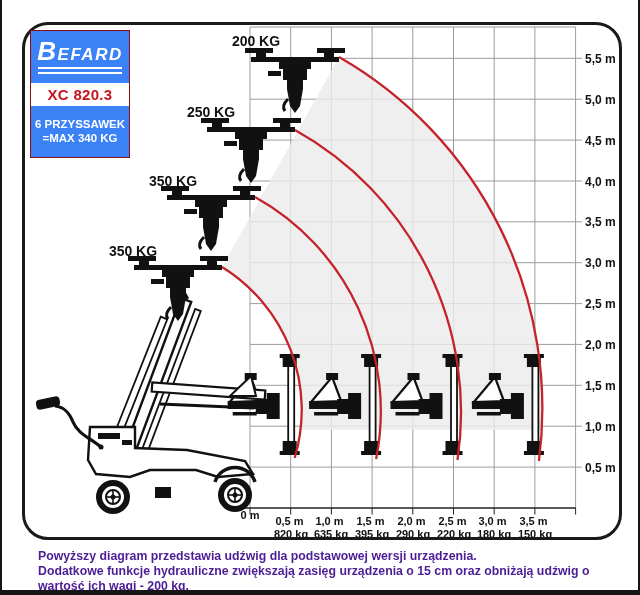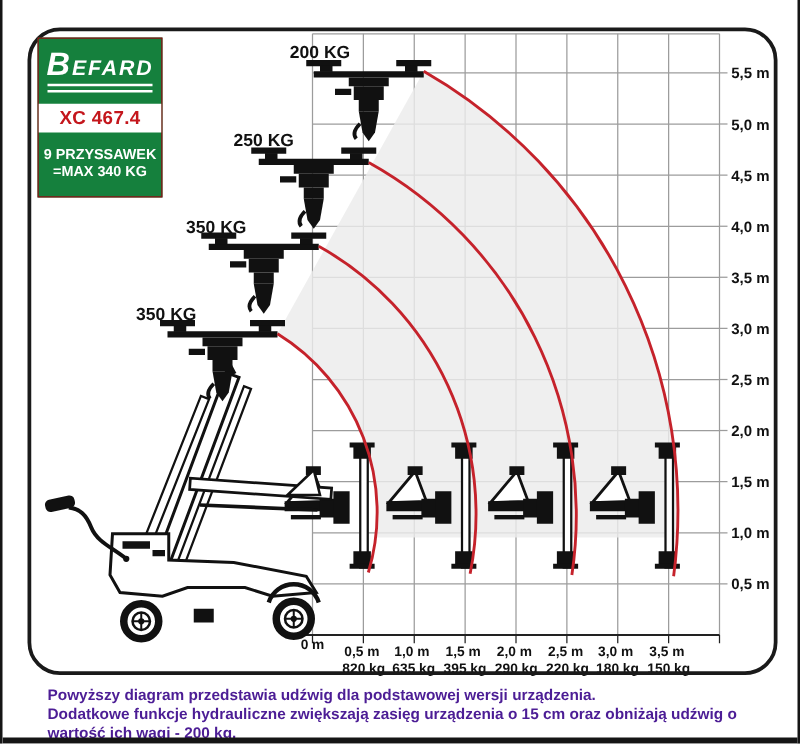--- a/index.html
+++ b/index.html
@@ -4,21 +4,21 @@
 <style>
   html,body{margin:0;padding:0;background:#fff;}
   .stage{position:relative;width:640px;height:595px;background:#fff;overflow:hidden;
          border-left:2px solid #151515;border-right:2px solid #151515;box-sizing:border-box;
          font-family:"Liberation Sans", sans-serif;}
   .frame{position:absolute;left:20px;top:22px;width:594px;height:512px;
          border:3px solid #1a1a1a;border-radius:26px;background:transparent;}
   .diagram-svg{position:absolute;left:0;top:0;}
   
   .logo{position:absolute;left:28px;top:30px;width:100px;height:128px;
-        background:#15803d;border:1px solid #8a0f13;box-sizing:border-box;
+        background:#3b82f6;border:1px solid #8a0f13;box-sizing:border-box;
         display:flex;flex-direction:column;}
   .logo-top{height:52px;display:flex;flex-direction:column;align-items:center;justify-content:center;}
   .logo-word{display:block;color:#fff;font-style:italic;font-weight:bold;
              font-size:17px;letter-spacing:1.5px;line-height:20px;}
   .logo-word::first-letter{font-size:26px;}
   .logo-rule{width:84px;height:2.5px;background:#fff;margin-top:2px;}
   .logo-rule.second{height:2px;margin-top:2.5px;width:84px;}
   .logo-model{height:23px;background:#fff;color:#c4161c;font-weight:bold;font-size:15px;
               display:flex;align-items:center;justify-content:center;letter-spacing:.3px;}
   .logo-spec{flex:1;display:flex;flex-direction:column;align-items:center;justify-content:center;
@@ -240,23 +240,23 @@
   </svg>
 
   <div class="frame"></div>
 
   <div class="logo">
     <div class="logo-top">
       <span class="logo-word">BEFARD</span>
       <div class="logo-rule"></div>
       <div class="logo-rule second"></div>
     </div>
-    <div class="logo-model">XC 467.4</div>
+    <div class="logo-model">XC 820.3</div>
     <div class="logo-spec">
-      <span>9 PRZYSSAWEK</span>
+      <span>6 PRZYSSAWEK</span>
       <span>=MAX 340 KG</span>
     </div>
   </div>
 
   <div class="caption">
     <div>Powyższy diagram przedstawia udźwig dla podstawowej wersji urządzenia.</div>
     <div>Dodatkowe funkcje hydrauliczne zwiększają zasięg urządzenia o 15 cm oraz obniżają udźwig o wartość ich wagi - 200 kg.</div>
   </div>
 
   <div class="bottom-bar"></div>

